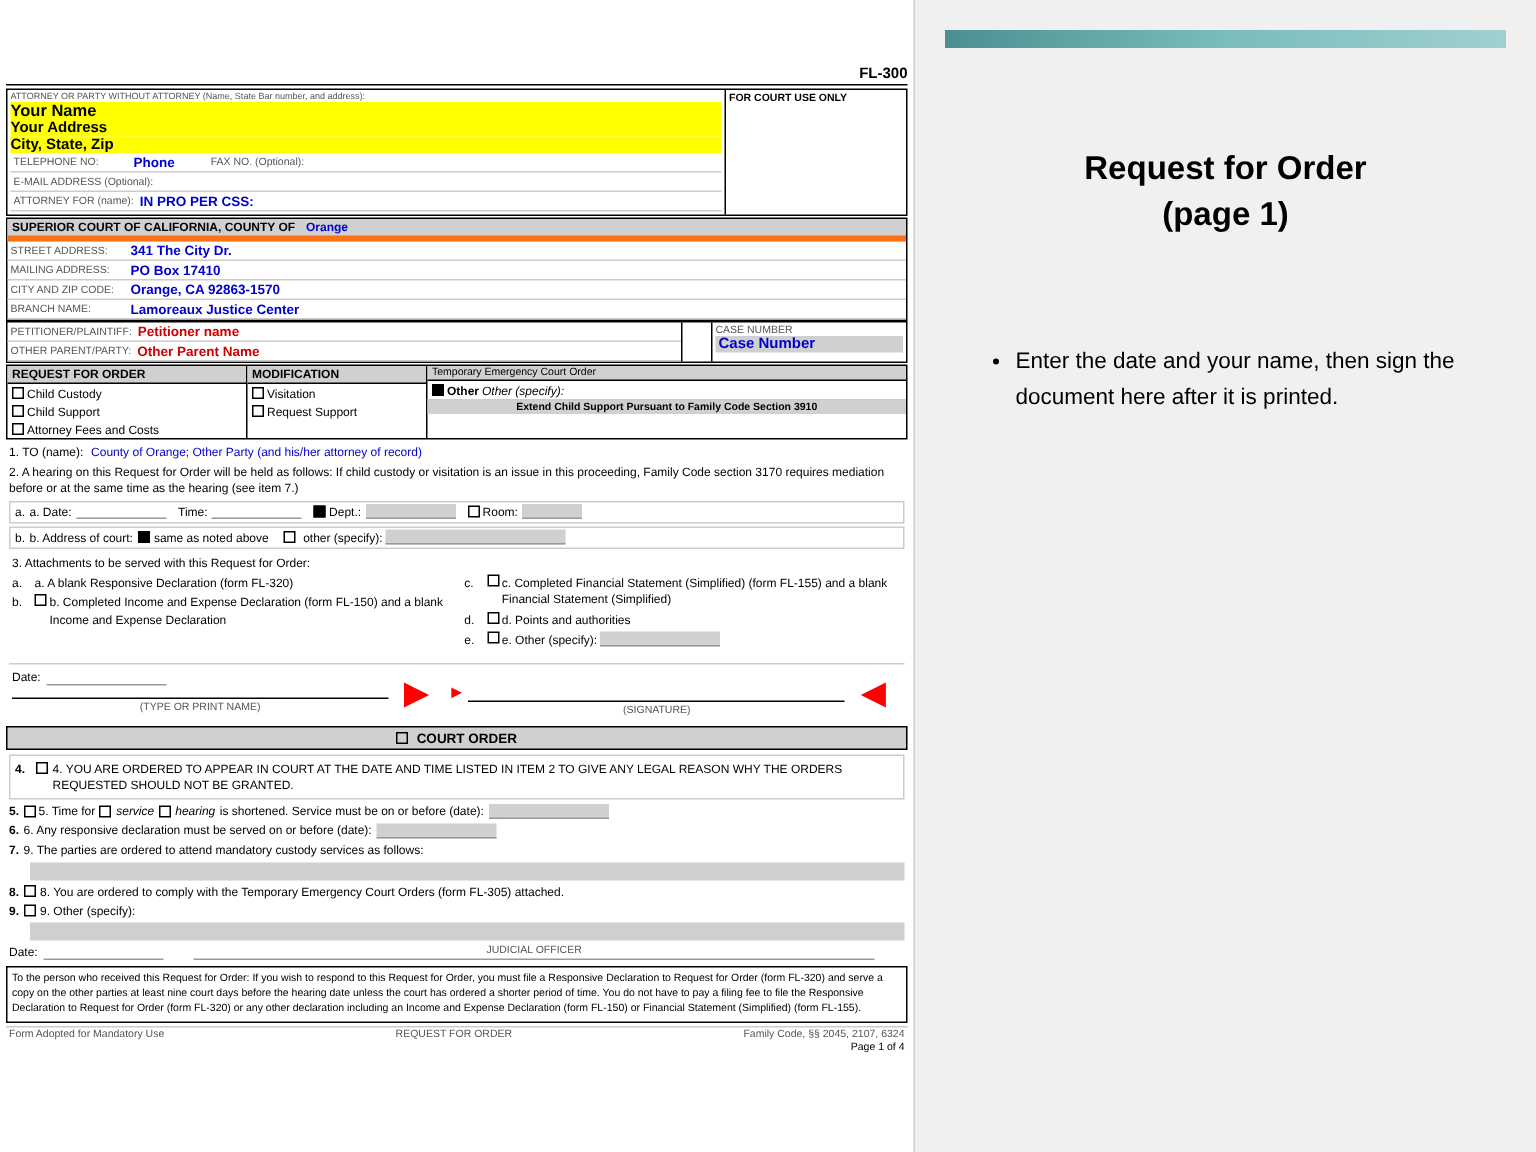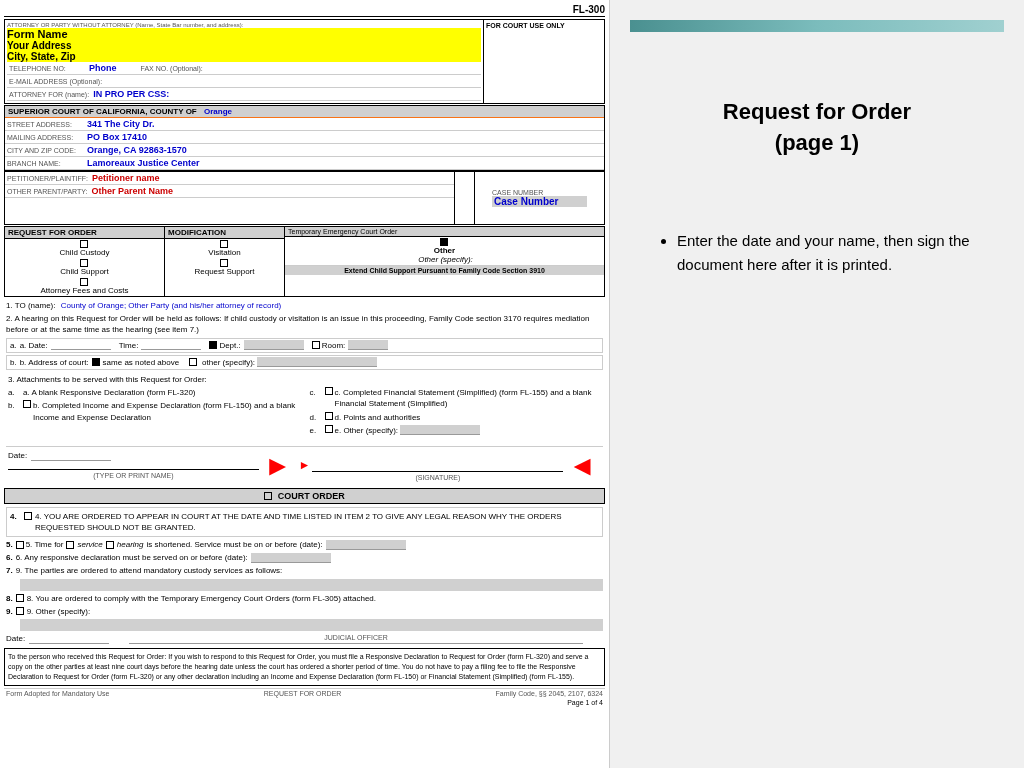--- a/index.html
+++ b/index.html
@@ -60,20 +60,21 @@
 
     .instruction-body ul {
       padding-left: 20px;
     }
 
     
     .form-container {
       padding: 4px;
       font-size: 8px;
       color: #000;
+      margin-top: 40px;
     }
 
     .fl300-header {
       display: flex;
       justify-content: flex-end;
       font-size: 10px;
       font-weight: bold;
       border-bottom: 1px solid #000;
       padding-bottom: 1px;
       margin-bottom: 2px;
@@ -147,30 +148,29 @@
     .court-section {
       border: 1px solid #000;
       margin-top: 1px;
     }
 
     .court-header {
       background: #d0d0d0;
       font-size: 8px;
       font-weight: bold;
       padding: 1px 3px;
-      border-bottom: 1px solid #f97316;
+      border-bottom: 4px solid #f97316;
     }
 
     .checkbox-row {
       display: flex;
       align-items: center;
       padding: 1px 3px;
       font-size: 8px;
       min-height: 12px;
-      flex-direction: column;
     }
 
     .cb {
       width: 8px;
       height: 8px;
       border: 1px solid #000;
       display: inline-block;
       margin-right: 2px;
       flex-shrink: 0;
     }
@@ -307,21 +307,21 @@
       color: #555;
       margin-top: 2px;
       padding: 1px 2px;
       border-top: 1px solid #ccc;
     }
 
     .italic { font-style: italic; }
 
     .case-num-box {
       border-left: 1px solid #000;
-      padding: 17px;
+      padding: 2px;
       width: 130px;
     }
 
     .case-label {
       font-size: 7px;
       color: #555;
     }
 
     .case-value {
       font-size: 10px;
@@ -344,21 +344,21 @@
 <div class="form-panel">
   <div class="form-container">
 
     <div class="fl300-header">
       <span>FL-300</span>
     </div>
 
     <div class="top-section">
       <div class="attorney-box">
         <div class="attorney-label">ATTORNEY OR PARTY WITHOUT ATTORNEY (Name, State Bar number, and address):</div>
-        <span class="attorney-name">Form Name</span>
+        <span class="attorney-name">Your Name</span>
         <span class="attorney-address">Your Address</span>
         <span class="attorney-address">City, State, Zip</span>
         <div class="form-row">
           <span class="form-label">TELEPHONE NO:</span>
           <span class="form-value highlight-blue">Phone</span>
           <span class="form-label" style="margin-left:20px;">FAX NO. (Optional):</span>
         </div>
         <div class="form-row">
           <span class="form-label">E-MAIL ADDRESS (Optional):</span>
         </div>

